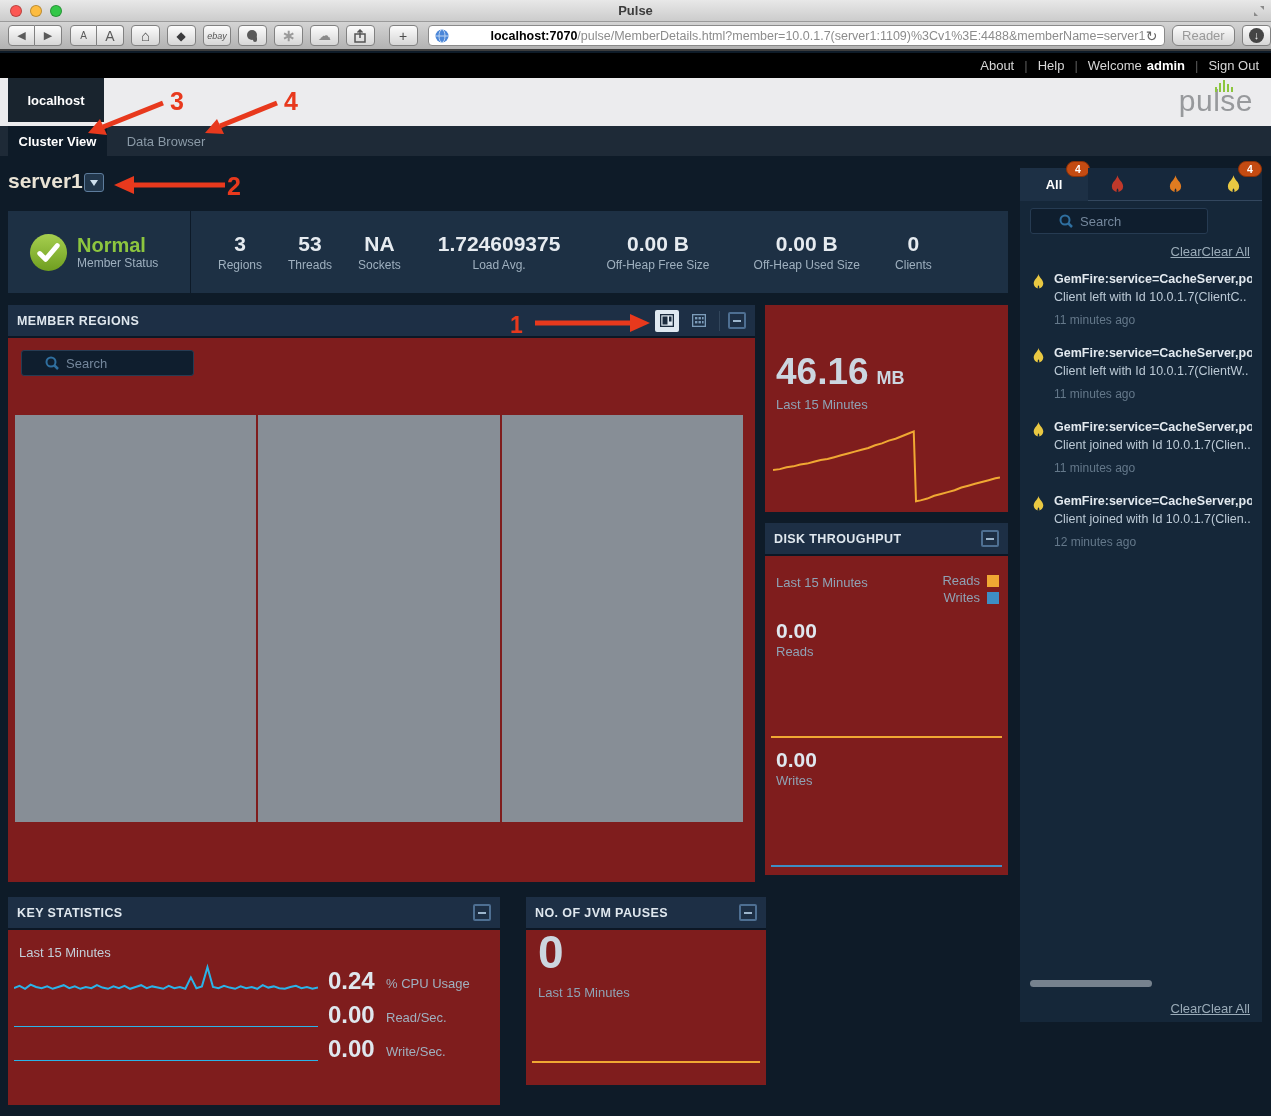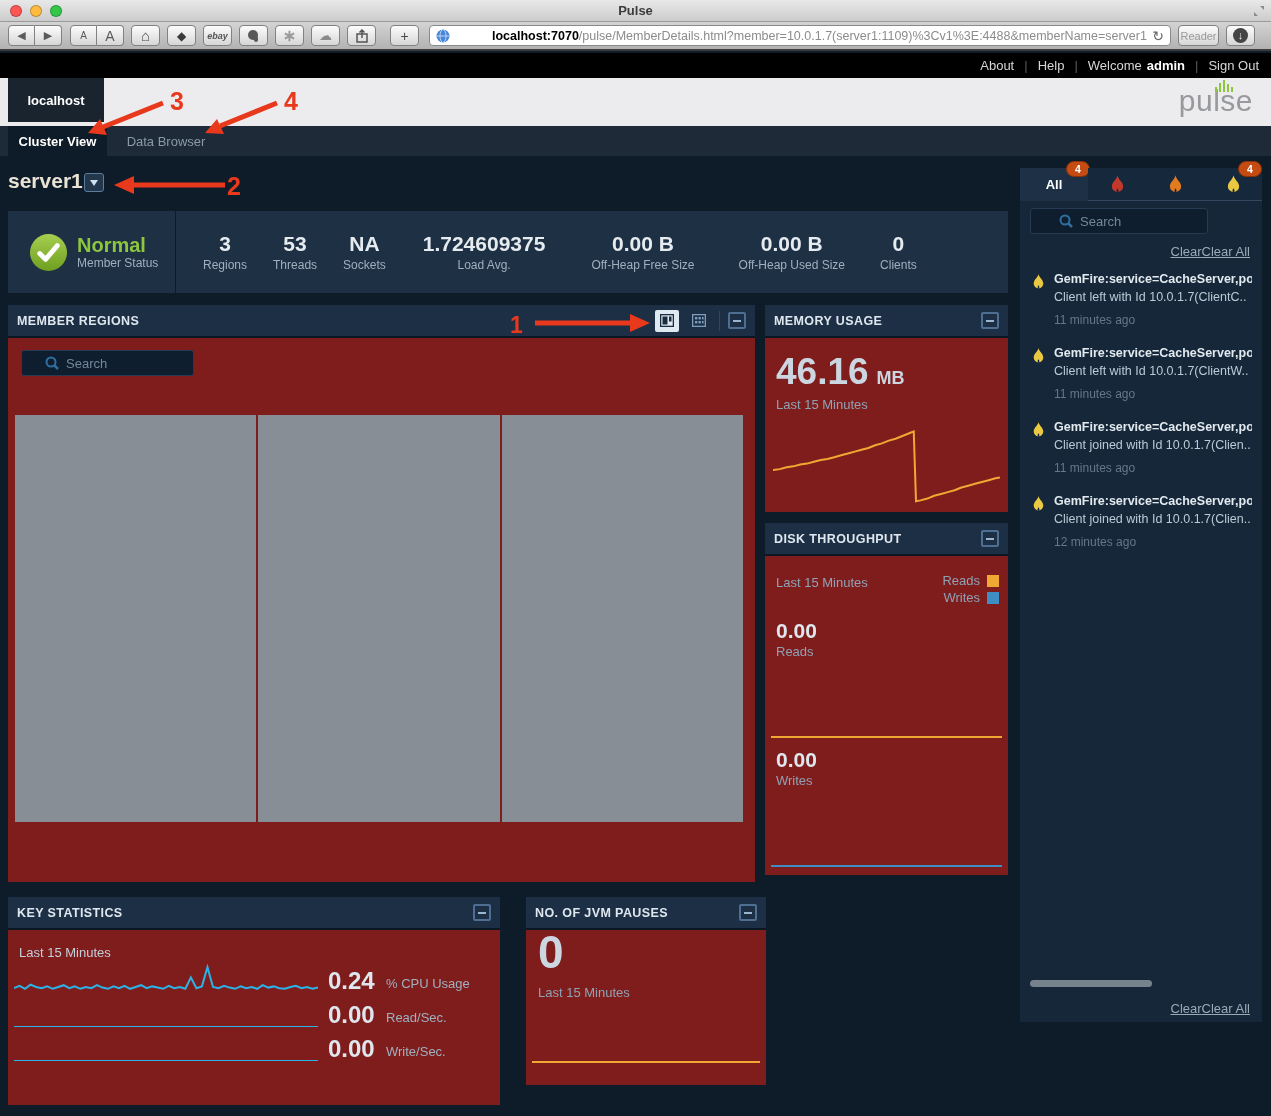--- a/index.html
+++ b/index.html
@@ -31,21 +31,21 @@
     color:#5a5a5a; font-size:11px; }
   .tb-seg .seg:first-child { border-radius:4px 0 0 4px; }
   .tb-seg .seg:last-child { border-radius:0 4px 4px 0; border-left:none; }
   .icon-btn { width:29px; }
   #url-field { width:742px; height:21px; background:#fff; border:1px solid #8a8a8a;
     border-radius:4px; margin-left:10px; display:flex; align-items:center; padding:0 6px;
     font-size:12.5px; white-space:nowrap; overflow:hidden; }
   #url-host { color:#000; font-weight:bold;padding-left:36px; }
   #url-path { color:#8c8c8c; }
   #refresh-ic { margin-left:auto; color:#666; font-size:14px; }
-  #reader-btn { width:41px; color:#9a9a9a; font-size:11px; }
+  #reader-btn { width:64px; color:#9a9a9a; font-size:13px;border-radius:6px; }
   #dl-btn { width:29px; }
   .dl-circle { width:15px; height:15px; border-radius:50%; background:#444;
     color:#eee; font-size:11px; line-height:15px; text-align:center; }
 
   
   #utilitybar { position:absolute; left:0; top:53px; width:1271px; height:25px; background:#000;
     display:flex; align-items:center; justify-content:flex-end; padding-right:12px;
     font-size:13px; color:#d6d6d6; }
   #utilitybar .sep { color:#5a5a5a; margin:0 10px; }
   #utilitybar .u-link { cursor:pointer; }
@@ -68,21 +68,21 @@
   
   #member-name { position:absolute; left:8px; top:13px; font-size:21px; font-weight:bold; color:#e9e3d5; }
   #member-dd { position:absolute; left:84px; top:17px; width:20px; height:19px; background:#22374c;
     border:1.5px solid #5d7c9c; border-radius:3px; display:flex; align-items:center; justify-content:center; }
   #member-dd .tri { width:0; height:0; border-left:4.5px solid transparent; border-right:4.5px solid transparent;
     border-top:6px solid #cfe0ee; }
 
   
   #statusbar { position:absolute; left:8px; top:55px; width:1000px; height:82px; background:#1d3044;
     display:flex; align-items:center; }
-  #status-left { width:168px; height:100%; display:flex; align-items:center; padding-left:22px;
+  #status-left { width:183px; height:100%; display:flex; align-items:center; padding-left:22px;
     border-right:1px solid #0d1a28; }
   #status-ic { width:37px; height:37px; border-radius:50%; background:linear-gradient(#a6cf4f,#6f9e20);
     flex:0 0 auto; }
   #status-txt { margin-left:10px; }
   #status-state { color:#8dc63f; font-size:20px; font-weight:bold; line-height:22px; }
   #status-sub { color:#9fb0bf; font-size:12px; }
   #stats { display:flex; align-items:center; padding-left:14px; }
   .stat { text-align:center; padding:0 13px; }
   .stat .v { color:#e6ebf0; font-size:21px; font-weight:bold; line-height:24px; }
   .stat .l { color:#9fb0bf; font-size:12px; margin-top:2px; }
@@ -185,21 +185,21 @@
       <div class="seg" style="font-size:10px;">A</div>
       <div class="seg" style="font-size:14px;">A</div>
     </div>
     <div class="tb-btn icon-btn">
         <span style="font-size:15px;">⌂</span>
       </div>
     <div class="tb-btn icon-btn">
         <span style="color:#3a3a3c;font-size:12px;">◆</span>
       </div>
     <div class="tb-btn icon-btn">
-        <span style="font-size:9px;font-style:italic;font-weight:bold;color:#555;">ebay</span>
+        <span style="font-size:9px;font-style:italic;font-weight:normal;color:#555;">ebay</span>
       </div>
     <div class="tb-btn icon-btn">
       <svg width="16" height="14">
           <circle cx="7" cy="6" r="5" fill="#595959"></circle>
           <rect x="8" y="7" width="4" height="6" rx="2" fill="#595959"></rect>
         </svg>
     </div>
     <div class="tb-btn icon-btn">
         <span style="color:#9a9a9a;font-size:16px;font-weight:bold;">∗</span>
       </div>
@@ -344,26 +344,20 @@
         <input type="text" placeholder="Search" style="">
       </div>
       <div id="treemap">
         <div class="blk"></div>
         <div class="blk"></div>
         <div class="blk"></div>
       </div>
     </div>
 
     <div class="panel" style="left:765px; top:149px; width:243px; height:207px;">
-      <div class="panel-h">
-        <span class="panel-title">MEMORY USAGE</span>
-        <span class="ph-right">
-            <span class="min-icon"></span>
-          </span>
-      </div>
       <div id="mem-value-row">
         <span id="mem-value">46.16</span><span id="mem-unit">MB</span>
       </div>
       <div id="mem-period">Last 15 Minutes</div>
       <svg id="mem-chart" viewBox="0 0 100 100" preserveAspectRatio="none">
           <polyline points="0,62 3,61 6,59 9,58 12,56 15,55 18,53 21,51 24,50 27,48 30,46 33,44 36,42 39,40 42,38 45,35 48,33 51,30 54,28 57,25 60,22 62,20 63,96 65,95 68,93 71,90 74,88 77,86 80,84 83,81 86,79 89,77 92,75 95,73 98,71 100,70" fill="none" stroke="#f0a833" stroke-width="2" vector-effect="non-scaling-stroke"></polyline>
         </svg>
     </div>
 
     <div class="panel" style="left:765px; top:367px; width:243px; height:352px;">

